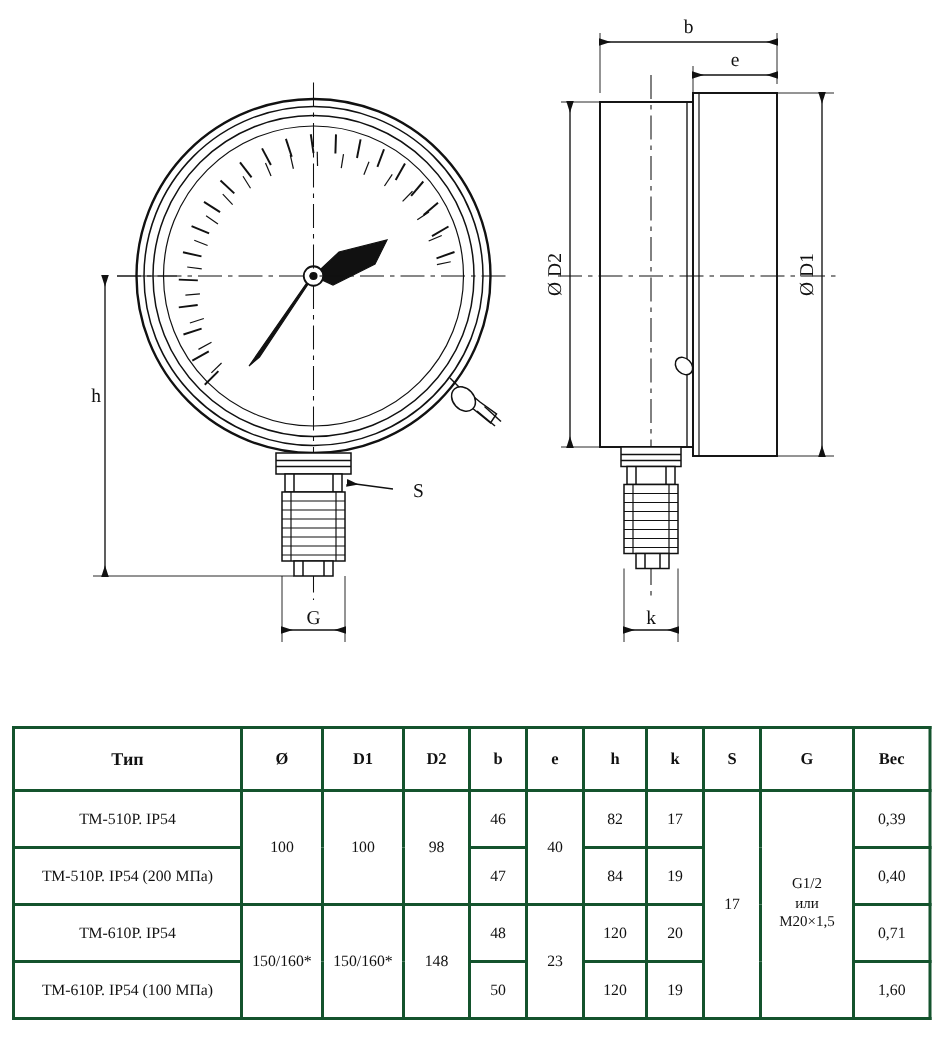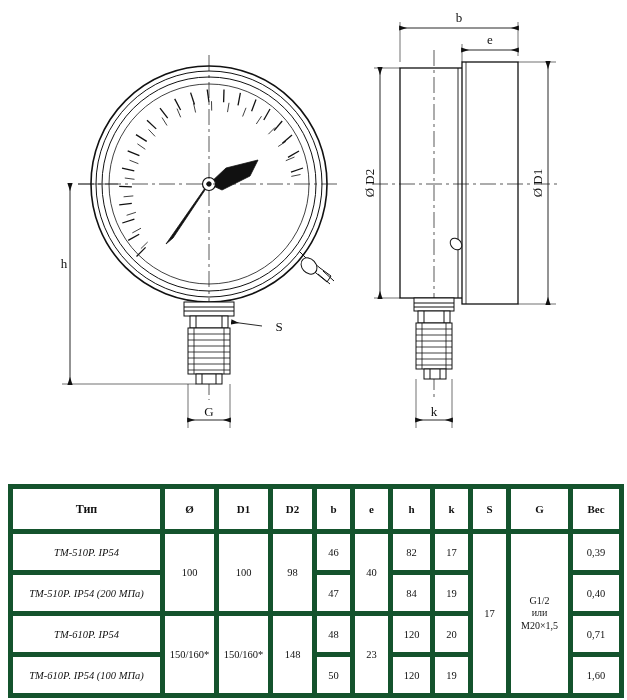--- a/index.html
+++ b/index.html
@@ -36,38 +36,37 @@
     top: 484px;
     width: 611px;
   }
   table.spec {
     border-collapse: collapse;
     width: 611px;
     table-layout: fixed;
     font-size: 10.5px;
   }
   table.spec th, table.spec td {
-    border: 5px solid #14532d;
+    border: 2px solid #14532d;
     text-align: center;
     vertical-align: middle;
     padding: 0;
     height: 36px;
     font-weight: normal;
     color: #111;
   }
   table.spec thead th {
     font-weight: bold;
     height: 40px;
     font-size: 11px;
   }
   table.spec td.type-cell {
     text-align: center;
     font-size: 10.5px;
     padding: 0 4px;
-    font-style: italic;
   }
   table.spec thead th.type-head {
     font-size: 12px;
   }
   .g-cell-inner {
     line-height: 1.25;
     font-size: 10px;
   }
 </style>
 </head>

